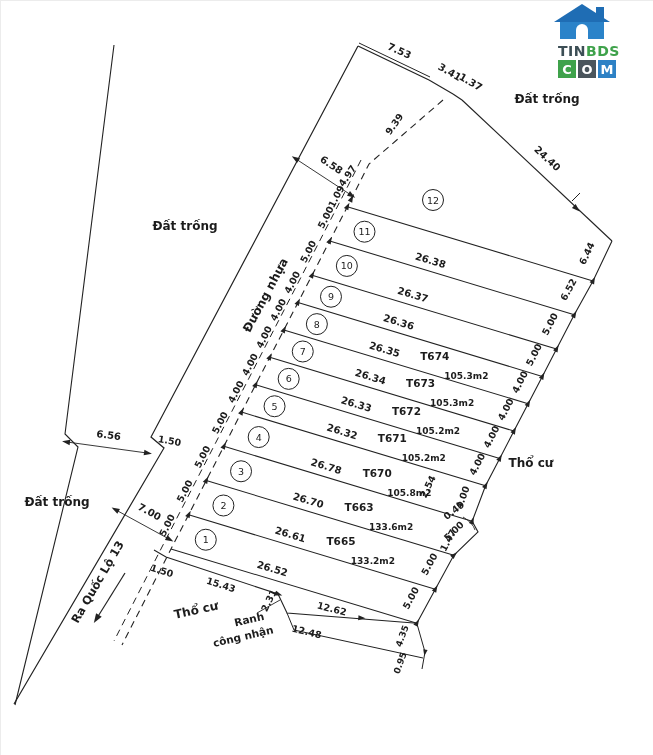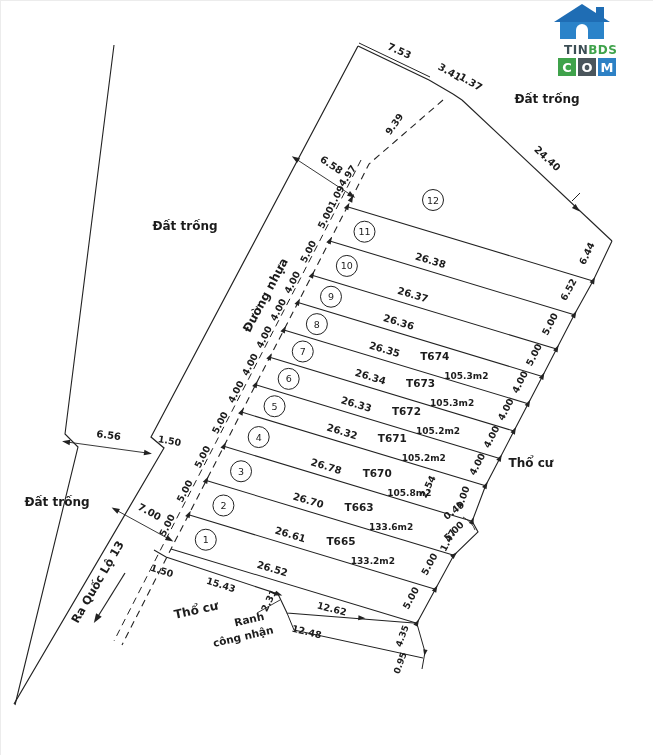--- a/index.html
+++ b/index.html
@@ -1,20 +1,20 @@
 <!DOCTYPE html>
 <html><head>
 <meta charset="utf-8">
 <style>
   html,body{margin:0;padding:0;background:#ffffff;}
   #page{position:relative;width:653px;height:755px;background:#ffffff;overflow:hidden;
         border:1px solid #ececec;font-family:"DejaVu Sans",sans-serif;}
   svg text{fill:#1c1c1c;}
   .logo{position:absolute;left:551px;top:3px;width:96px;text-align:left;line-height:1;}
-  .logo .word{font-weight:bold;font-size:12px;letter-spacing:.5px;margin:1px 0 2px 12px;
+  .logo .word{font-weight:bold;font-size:14px;letter-spacing:.5px;margin:1px 0 2px 6px;
               font-family:"DejaVu Sans",sans-serif;}
   .logo .tin{color:#3c4e55;}
   .logo .bds{color:#3fa24b;}
   .tiles{display:flex;gap:2px;margin-left:6px;}
   .tile{width:18px;height:18px;display:flex;align-items:center;justify-content:center;
         color:#fff;font-weight:bold;font-size:13px;font-family:"DejaVu Sans",sans-serif;}
   .tile.c{background:#3fa24b;}
   .tile.o{background:#4a555c;}
   .tile.m{background:#2d81c5;}
 </style>

